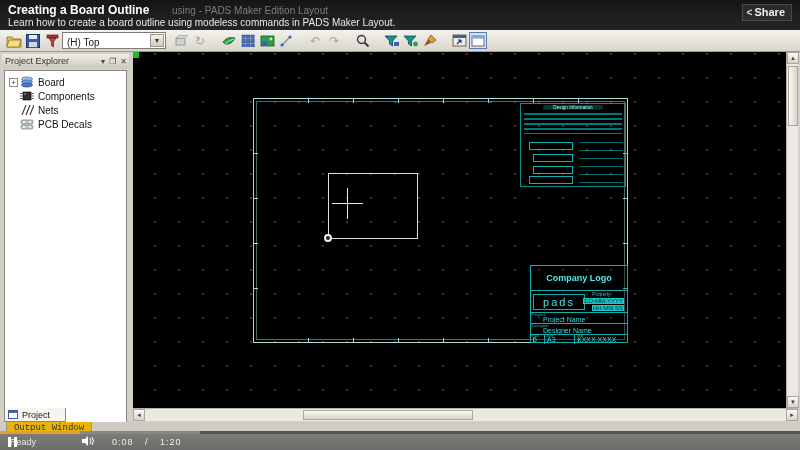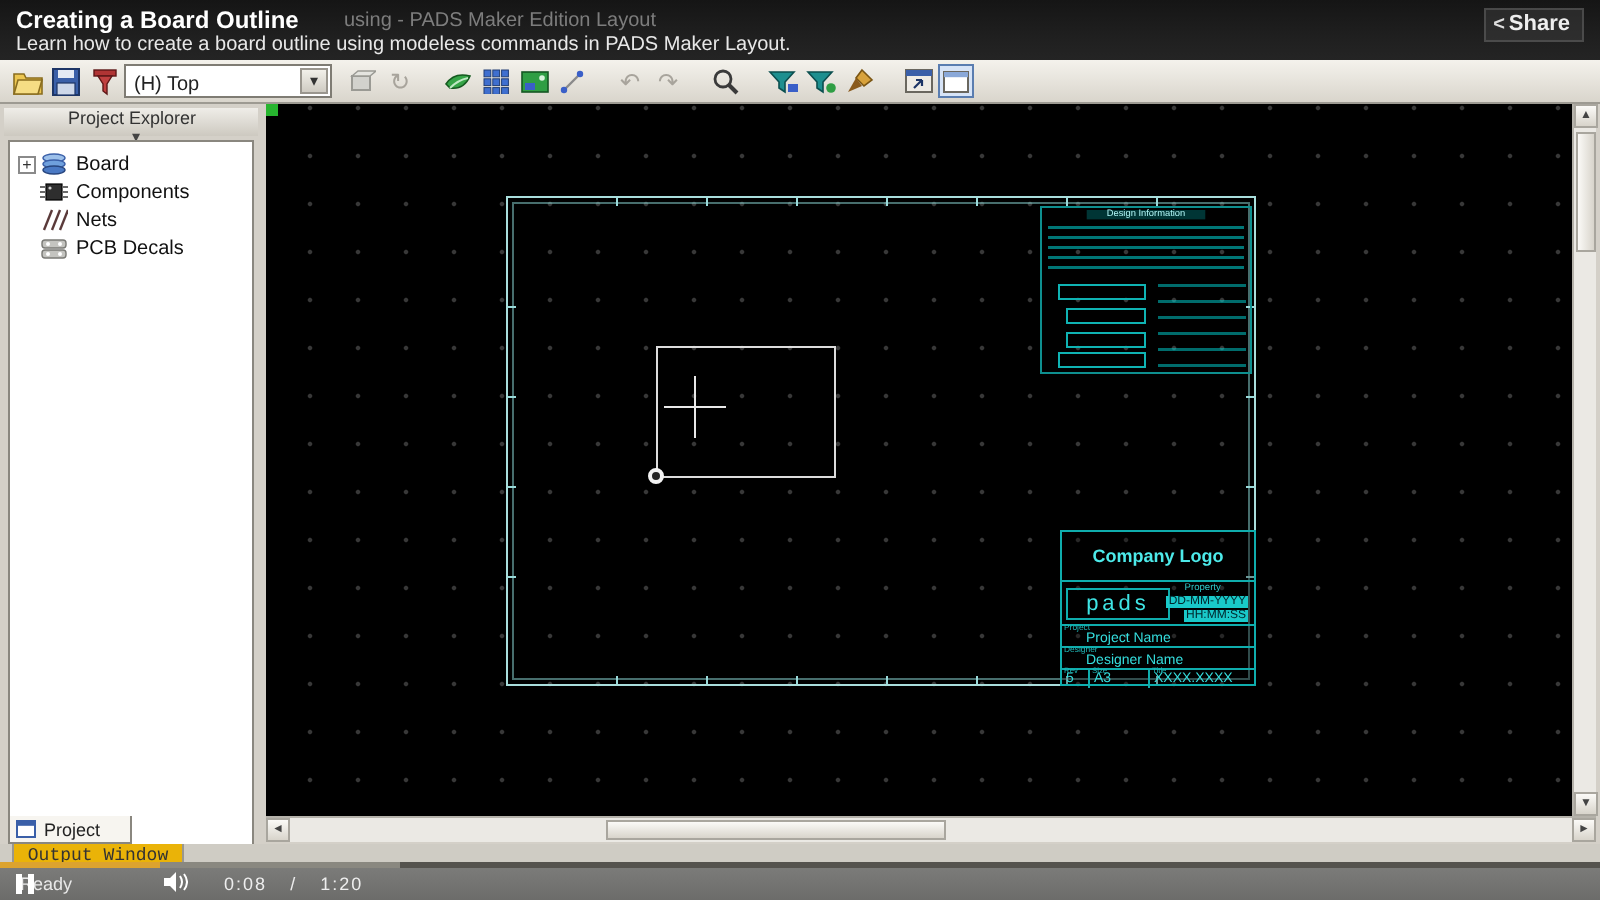--- a/index.html
+++ b/index.html
@@ -30,21 +30,21 @@
     margin:0 6px 0 0; position:relative; }
   #layer-dd .dd-arrow { position:absolute; right:1px; top:1px; width:14px; height:13px;
     background:linear-gradient(#f2f0ea,#cfcbc2); border:1px solid #9a968e;
     font-size:8px; color:#333; display:flex; align-items:center; justify-content:center; }
   .pressed { border:1px solid #5a7db0; background:#d7e4f7; }
 
   
   #explorer { left:0; top:52px; width:131px; height:356px; background:#d4d0c8; }
   #explorer-hdr { left:2px; top:2px; width:127px; height:14px;
     background:linear-gradient(#efede8,#cdc9c0); display:flex; align-items:center;
-    font-size:9px; color:#333; padding:0 2px 0 3px;flex-direction:column; }
+    font-size:9px; color:#333; padding:0 2px 0 3px; }
   #explorer-hdr .hico { margin-left:4px; font-size:8px; color:#444; }
   #explorer-hdr .sp { flex:1; }
   #tree { left:4px; top:18px; width:123px; height:384px; background:#fff;
     border:1px solid #8a877f; padding:4px 0 0 4px; }
   .titem { display:flex; align-items:center; height:14px; font-size:10px; color:#111; }
   .texp { width:9px; height:9px; border:1px solid #8a8a8a; background:#fff; font-size:8px;
     line-height:7px; text-align:center; color:#333; margin-right:2px; }
   .texp-sp { width:11px; }
   .ticon { width:15px; height:12px; margin-right:3px; display:flex; align-items:center; }
 

